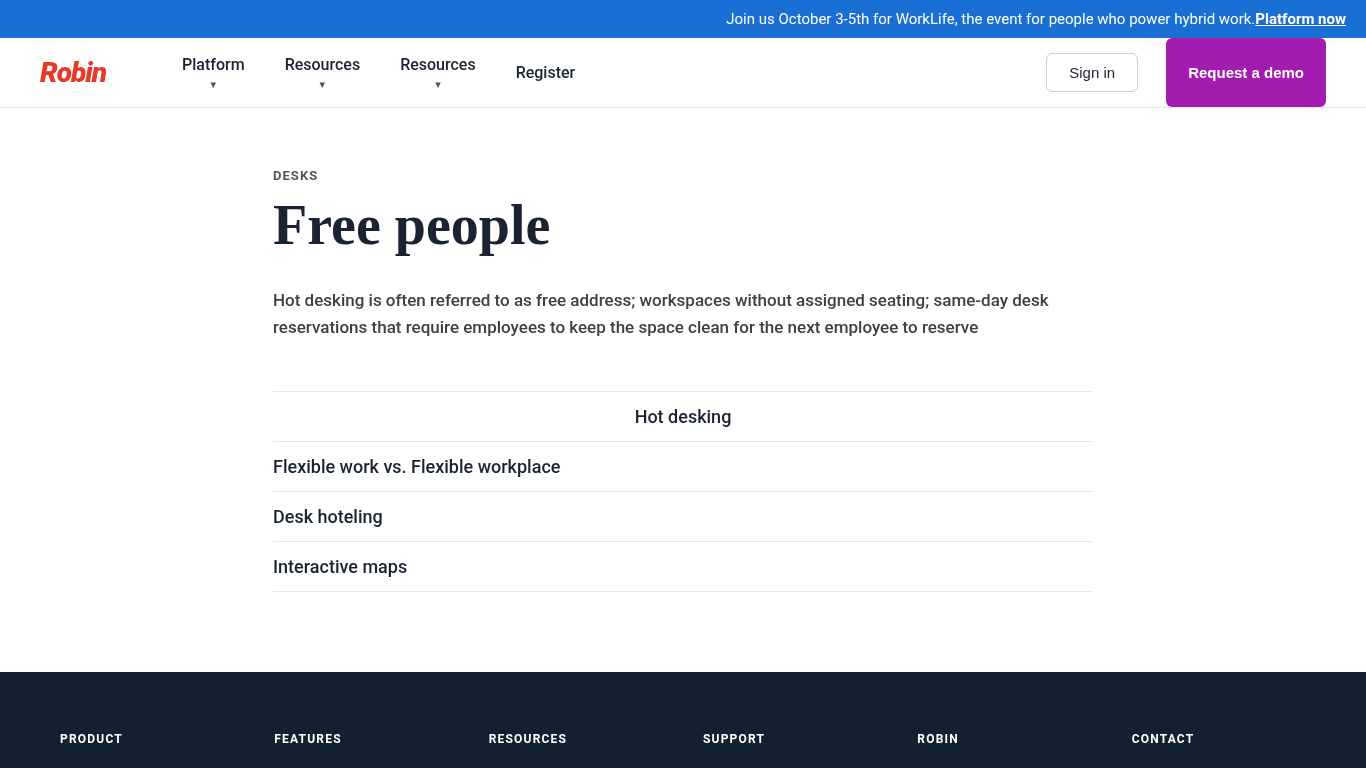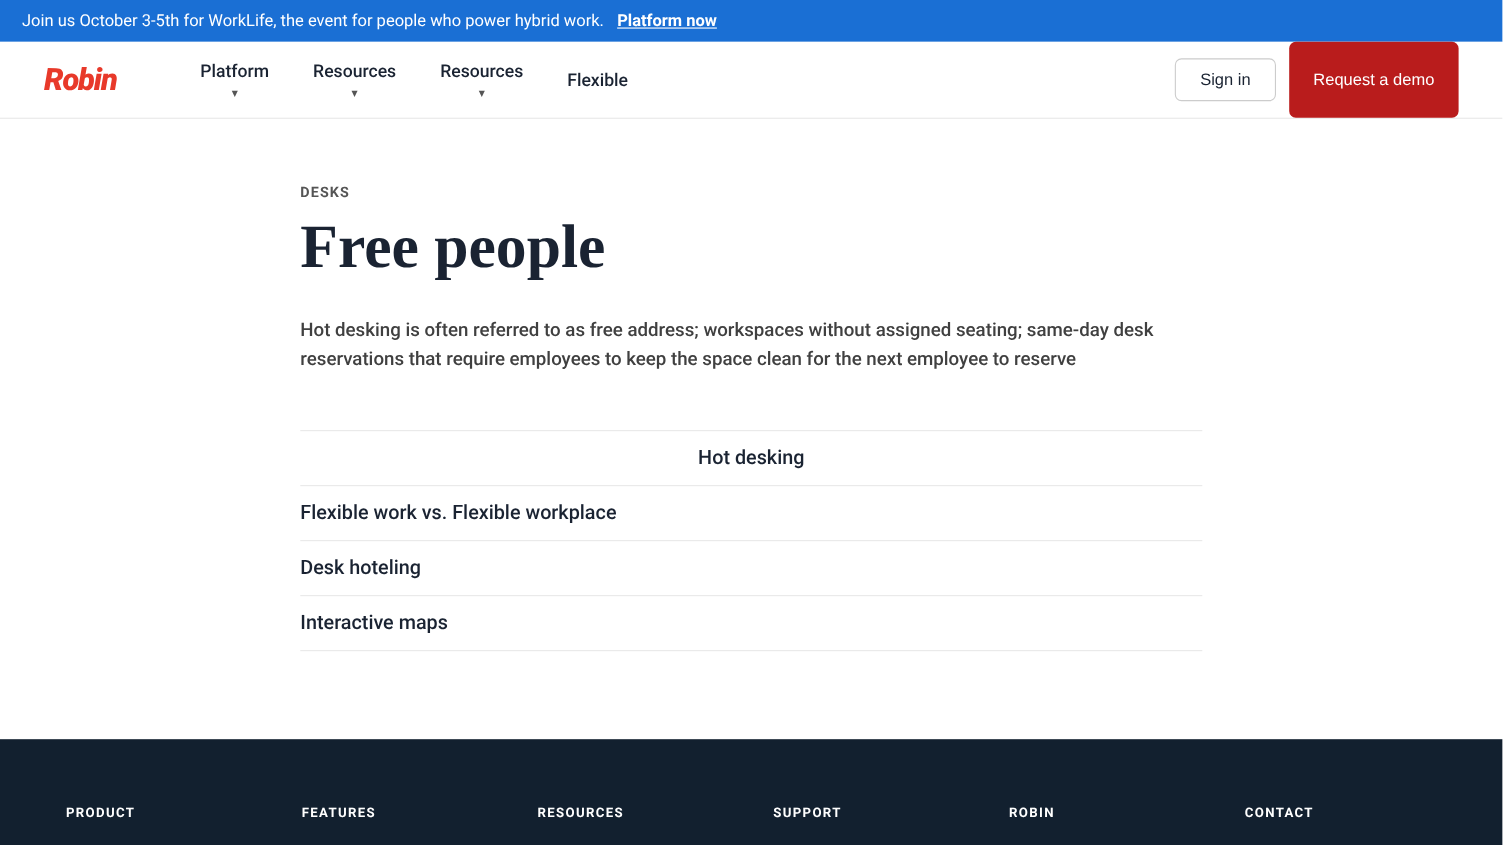--- a/index.html
+++ b/index.html
@@ -7,22 +7,22 @@
 
     
     .top-banner {
       background: #1a6fd4;
       color: #fff;
       text-align: center;
       padding: 10px 20px;
       font-size: 15px;
       display: flex;
       align-items: center;
-      justify-content: flex-start;
-      gap: 12px;
+      justify-content: flex-end;
+      gap: 0;
     }
     .top-banner a {
       color: #fff;
       font-weight: 700;
       text-decoration: underline;
       cursor: pointer;
     }
 
     
     nav {
@@ -66,41 +66,41 @@
     .nav-pricing {
       padding: 8px 16px;
       font-size: 16px;
       color: #1a2332;
       font-weight: 500;
       cursor: pointer;
     }
     .nav-actions {
       display: flex;
       align-items: center;
-      gap: 12px;
+      gap: 28px;
       margin-left: auto;
     }
     .btn-signin {
       padding: 10px 22px;
       border: 1.5px solid #ccc;
       border-radius: 6px;
       background: #fff;
       color: #1a2332;
       font-size: 15px;
       font-weight: 500;
       cursor: pointer;
     }
     .btn-demo {
       padding: 26px 22px;
       border: none;
       border-radius: 6px;
-      background: #b91c1c;
+      background: #a21caf;
       color: #fff;
       font-size: 15px;
-      font-weight: 400;
+      font-weight: 700;
       cursor: pointer;
     }
 
     
     .main-content {
       max-width: 900px;
       margin: 0 auto;
       padding: 60px 40px 80px;
     }
     .label-desks {
@@ -195,21 +195,21 @@
       <span class="chevron">▾</span>
     </a>
     <a class="nav-link">
       <span>Resources</span>
       <span class="chevron">▾</span>
     </a>
     <a class="nav-link">
       <span>Resources</span>
       <span class="chevron">▾</span>
     </a>
-    <span class="nav-pricing">Flexible</span>
+    <span class="nav-pricing">Register</span>
   </div>
   <div class="nav-actions">
     <button class="btn-signin">Sign in</button>
     <button class="btn-demo">Request a demo</button>
   </div>
 </nav>
 
 <div class="main-content">
   <div class="label-desks">DESKS</div>
   <h1 class="page-title">Free people</h1>

